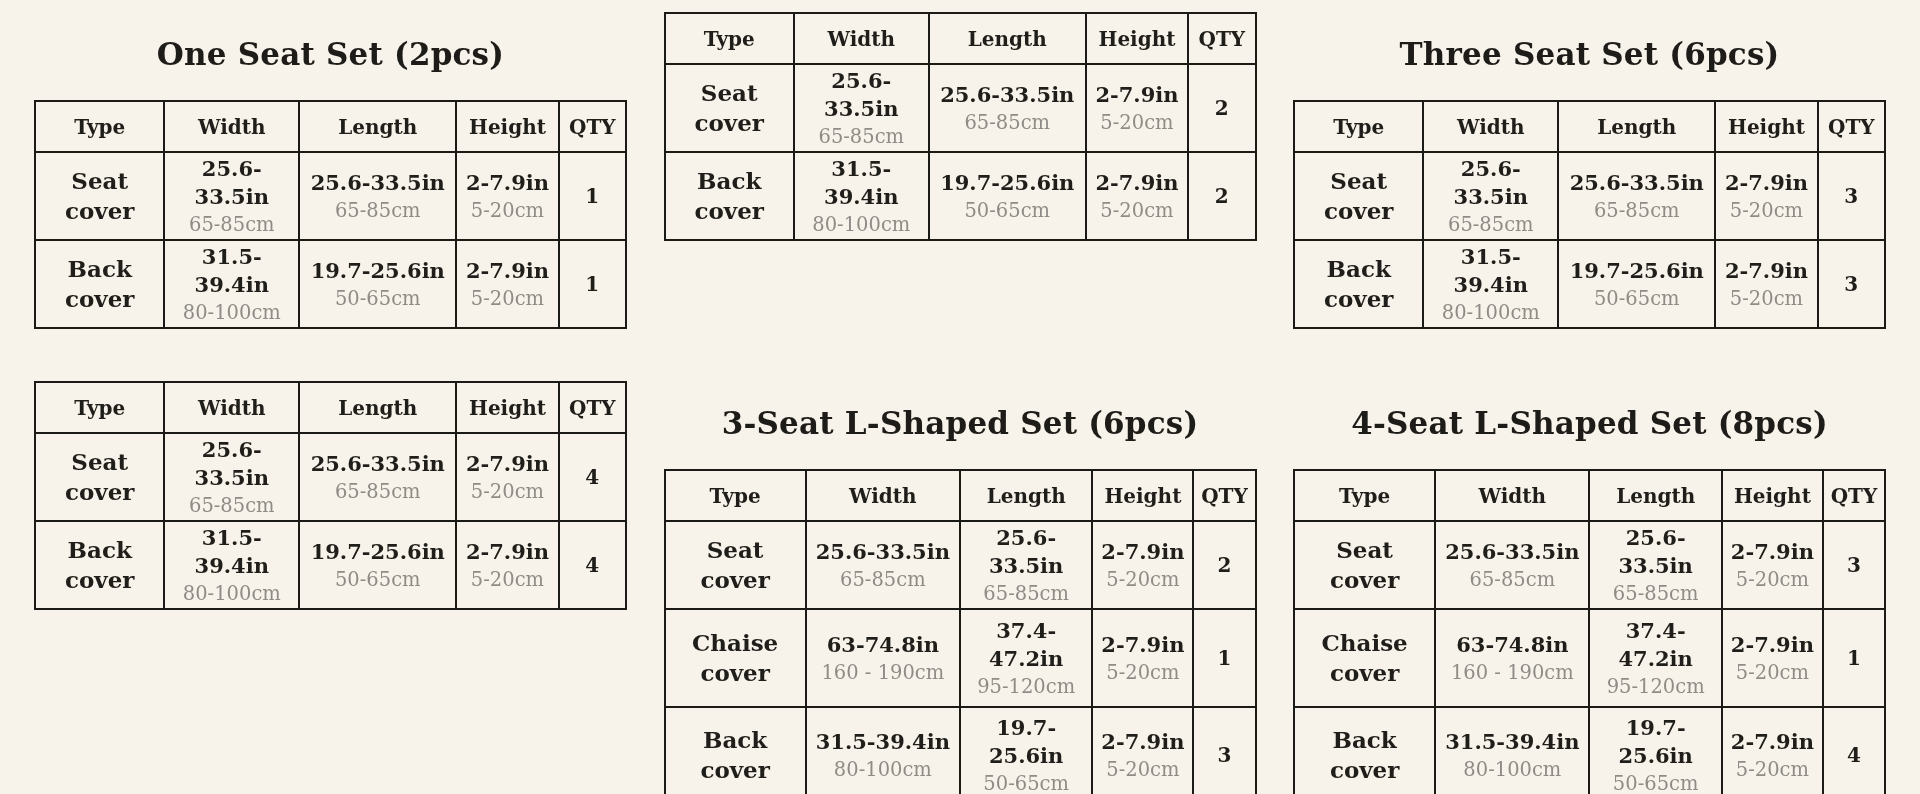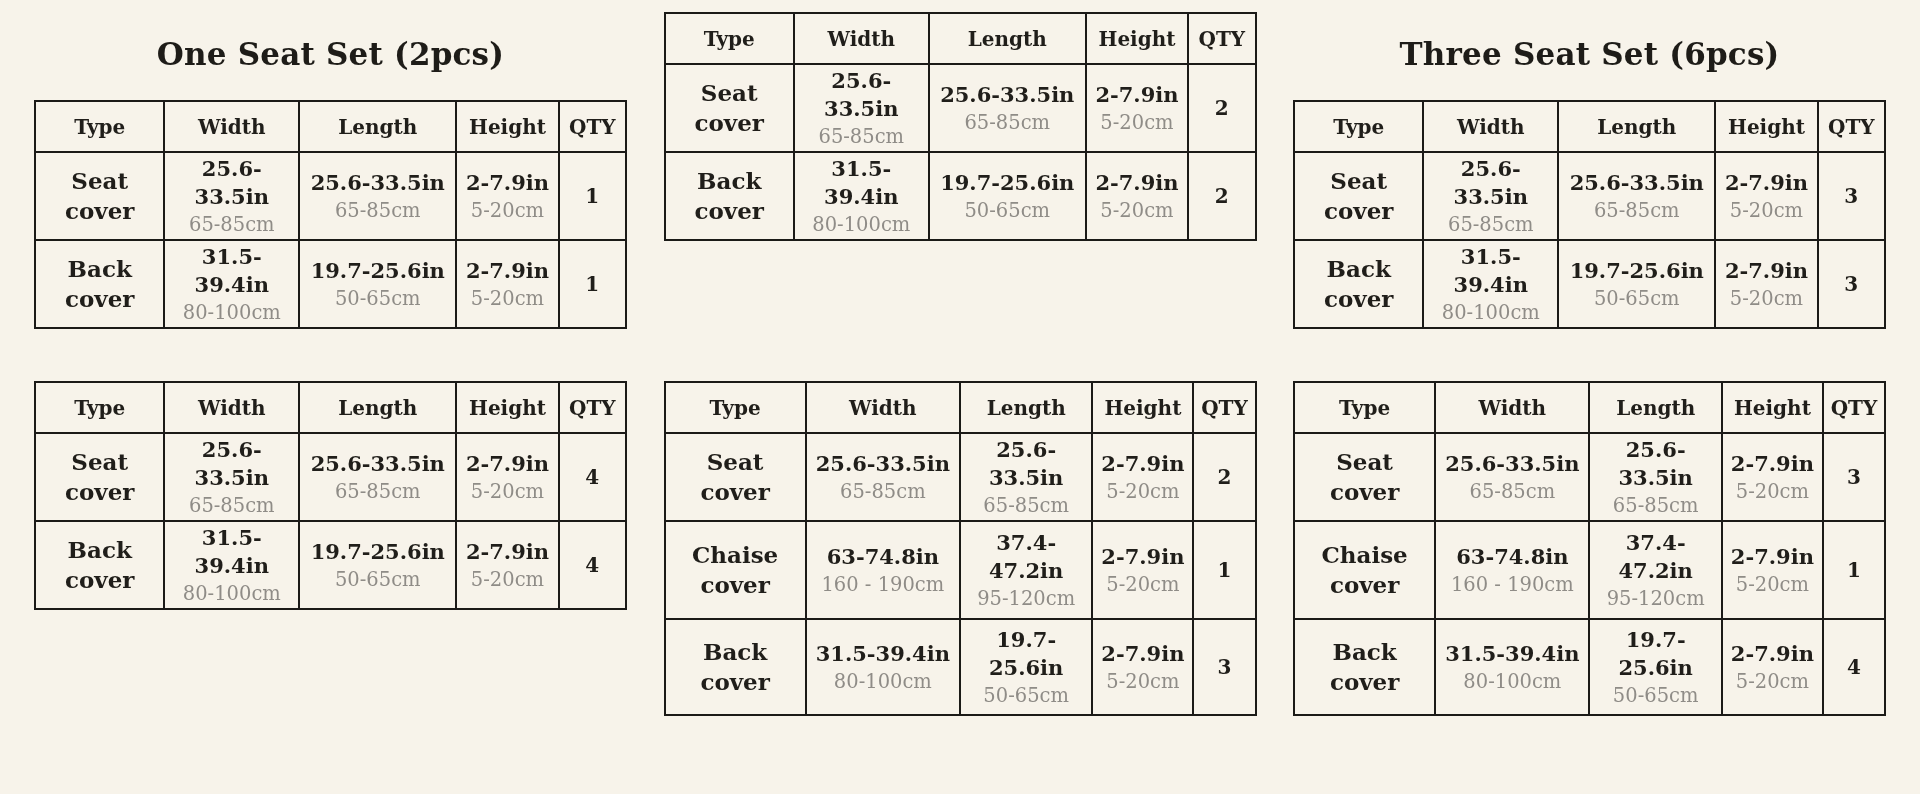--- a/index.html
+++ b/index.html
@@ -311,20 +311,21 @@
                 <div class="in">2-7.9in</div>
                 <div class="cm">5-20cm</div>
               </td>
               <td class="qty">4</td>
             </tr>
           </tbody>
     </table>
   </section>
 
   <section class="chart">
+    <h2 class="title">3-Seat L-Shaped Set (6pcs)</h2>
     <table class="t-lsh">
       <colgroup>
         <col>
             <col>
             <col>
             <col>
             <col>
       </colgroup>
       <thead>
         <tr>
@@ -383,20 +384,21 @@
                 <div class="in">2-7.9in</div>
                 <div class="cm">5-20cm</div>
               </td>
               <td class="qty">3</td>
             </tr>
           </tbody>
     </table>
   </section>
 
   <section class="chart">
+    <h2 class="title">4-Seat L-Shaped Set (8pcs)</h2>
     <table class="t-lsh">
       <colgroup>
         <col>
             <col>
             <col>
             <col>
             <col>
       </colgroup>
       <thead>
         <tr>

